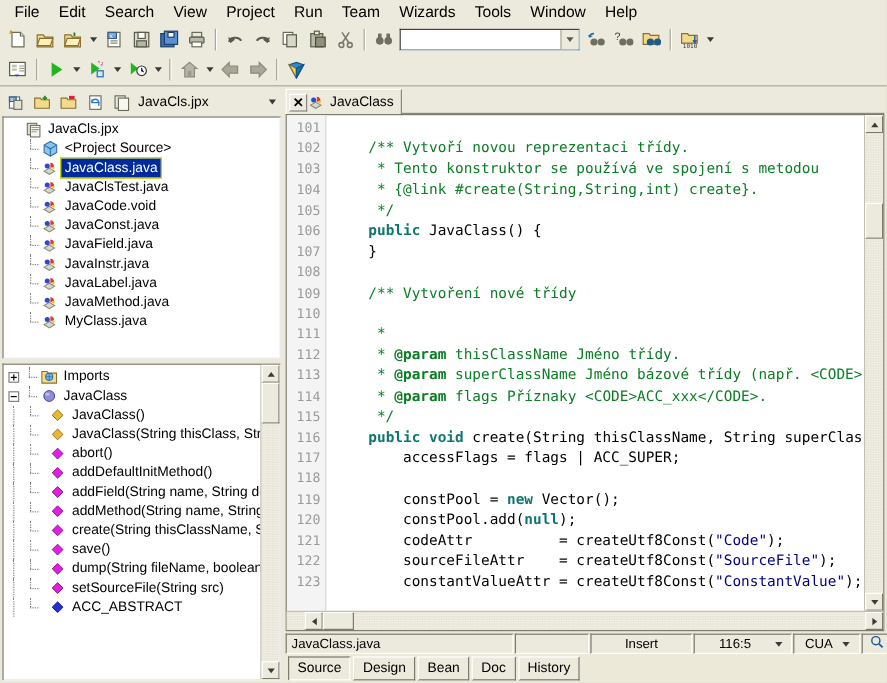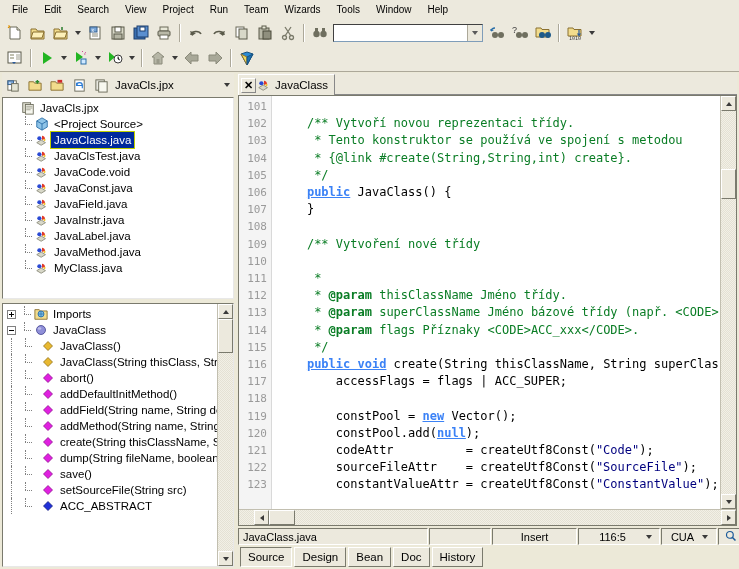--- a/index.html
+++ b/index.html
@@ -8,21 +8,21 @@
     width:739px; height:569px; overflow:hidden;
     background:#d6d3c4;
     font-family:"Liberation Sans", sans-serif;
     font-size:11px; color:#000;
     -webkit-font-smoothing:none;
   }
   .app { width:739px; height:569px; position:relative; background:#ece9d8; display:flex; flex-direction:column; }
 
   
   .menubar { height:20px; background:#ece9dd; display:flex; align-items:center; padding-left:4px; flex:0 0 auto; }
-  .menubar .mi { padding:2px 8px; font-size:10px; color:#000; line-height:14px; }
+  .menubar .mi { padding:2px 8px; font-size:13px; color:#000; line-height:14px; }
 
   
   .toolbars { background:#ece9dd; border-bottom:1px solid #aca899; flex:0 0 auto; padding-bottom:1px; }
   .tbrow { height:25px; display:flex; align-items:center; padding-left:3px; }
   .tbtn { width:23px; height:22px; display:flex; align-items:center; justify-content:center; }
   .tbtn svg { display:block; }
   .tdrop { width:11px; height:22px; display:flex; align-items:center; justify-content:center; }
   .tdrop::after { content:""; border-left:3.5px solid transparent; border-right:3.5px solid transparent; border-top:4px solid #3a3a3a; display:block; }
   .tsep { width:1px; height:18px; background:#aca899; margin:0 4px; box-shadow:1px 0 0 #fff; }
   .searchbox { width:150px; height:18px; background:#fff; border:1px solid #7f9db9; border-top-color:#404040; border-left-color:#404040; display:flex; align-items:center; margin:0 2px; }
@@ -69,21 +69,21 @@
   .etab .tlbl { padding-left:3px; font-size:11.5px; }
   .tabrest { flex:1 1 auto; height:21px; border-bottom:1px solid #888; }
 
   .editor { flex:1 1 auto; display:flex; flex-direction:column; min-height:0; border:1px solid #7a7a6d; background:#fff;justify-content:space-between; }
   .edmain { flex:1 1 auto; display:flex; min-height:0; overflow:hidden; }
   .gutter { width:33px; flex:0 0 auto; background:#f4f4f4; border-right:1px solid #d9d9d9; padding-top:2px; text-align:right; }
   .gutter div { font-family:"DejaVu Sans Mono", monospace; font-size:11px; line-height:17.2px; color:#9a9a9a; padding-right:4px; }
   .codearea { flex:1 1 auto; overflow:hidden; padding-top:2px; position:relative; min-width:0; }
   .cline { font-family:"DejaVu Sans Mono", monospace; font-size:12px; line-height:17.2px; white-space:pre; padding-left:6px; color:#000; }
   .cm { color:#0a7d25; }
-  .kw { color:#3b82f6; font-weight:bold;text-decoration:underline; }
+  .kw { color:#0f766e; font-weight:bold; }
   .st { color:#00007f; }
   .pl { color:#000; }
 
   
   .vsb { width:16px; flex:0 0 auto; background:#e8e5d8; border-left:1px solid #c2bfb0; display:flex; flex-direction:column; }
   .hsb { height:16px; flex:0 0 auto; background:#e8e5d8; border-top:1px solid #c2bfb0; display:flex; align-items:stretch; }
   .sbbtn { width:15px; height:15px; background:#ece9dd; border:1px solid #fff; border-right-color:#7a7a6d; border-bottom-color:#7a7a6d; display:flex; align-items:center; justify-content:center; flex:0 0 auto; }
   .sbtrack { flex:1 1 auto; background:repeating-conic-gradient(#e4e1d4 0% 25%, #f2f0e6 0% 50%) 0 0/2px 2px; }
   .sbthumb { background:#ece9dd; border:1px solid #fff; border-right-color:#7a7a6d; border-bottom-color:#7a7a6d; flex:0 0 auto; }
   .ar { width:0; height:0; }
@@ -610,32 +610,32 @@
               </div>
               <div class="trow">
                 <span class="tind line"></span>
                 <span class="tind elbow"></span>
                 <span class="tind" style="width:6px"></span>
                 <span class="ticon">
                   <svg width="12" height="12" viewBox="0 0 16 16">
                     <path d="M8 2l6 6-6 6-6-6z" fill="#e020e0" stroke="#8a0a8a"></path>
                   </svg>
                 </span>
+                <span class="tlabel">save()</span>
+              </div>
+              <div class="trow">
+                <span class="tind line"></span>
+                <span class="tind elbow"></span>
+                <span class="tind" style="width:6px"></span>
+                <span class="ticon">
+                  <svg width="12" height="12" viewBox="0 0 16 16">
+                    <path d="M8 2l6 6-6 6-6-6z" fill="#e020e0" stroke="#8a0a8a"></path>
+                  </svg>
+                </span>
                 <span class="tlabel">dump(String fileName, boolean</span>
-              </div>
-              <div class="trow">
-                <span class="tind line"></span>
-                <span class="tind elbow"></span>
-                <span class="tind" style="width:6px"></span>
-                <span class="ticon">
-                  <svg width="12" height="12" viewBox="0 0 16 16">
-                    <path d="M8 2l6 6-6 6-6-6z" fill="#e020e0" stroke="#8a0a8a"></path>
-                  </svg>
-                </span>
-                <span class="tlabel">save()</span>
               </div>
               <div class="trow">
                 <span class="tind line"></span>
                 <span class="tind elbow"></span>
                 <span class="tind" style="width:6px"></span>
                 <span class="ticon">
                   <svg width="12" height="12" viewBox="0 0 16 16">
                     <path d="M8 2l6 6-6 6-6-6z" fill="#e020e0" stroke="#8a0a8a"></path>
                   </svg>
                 </span>

